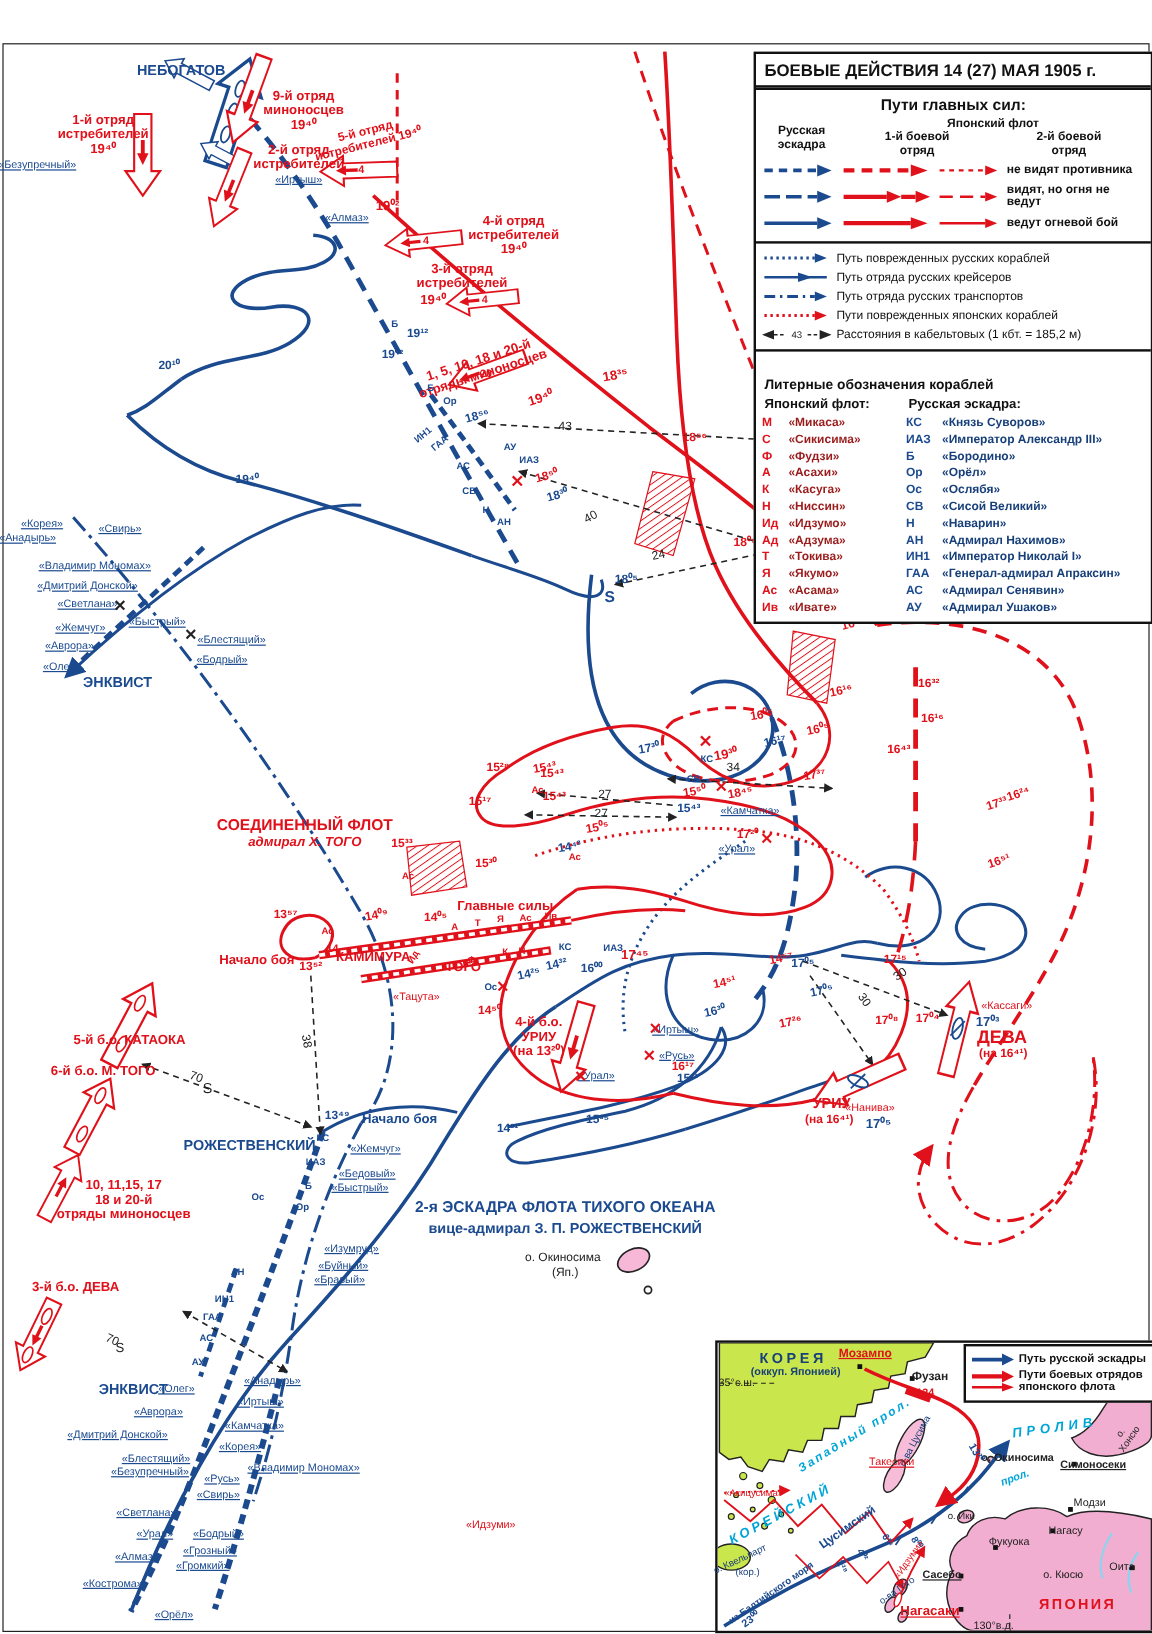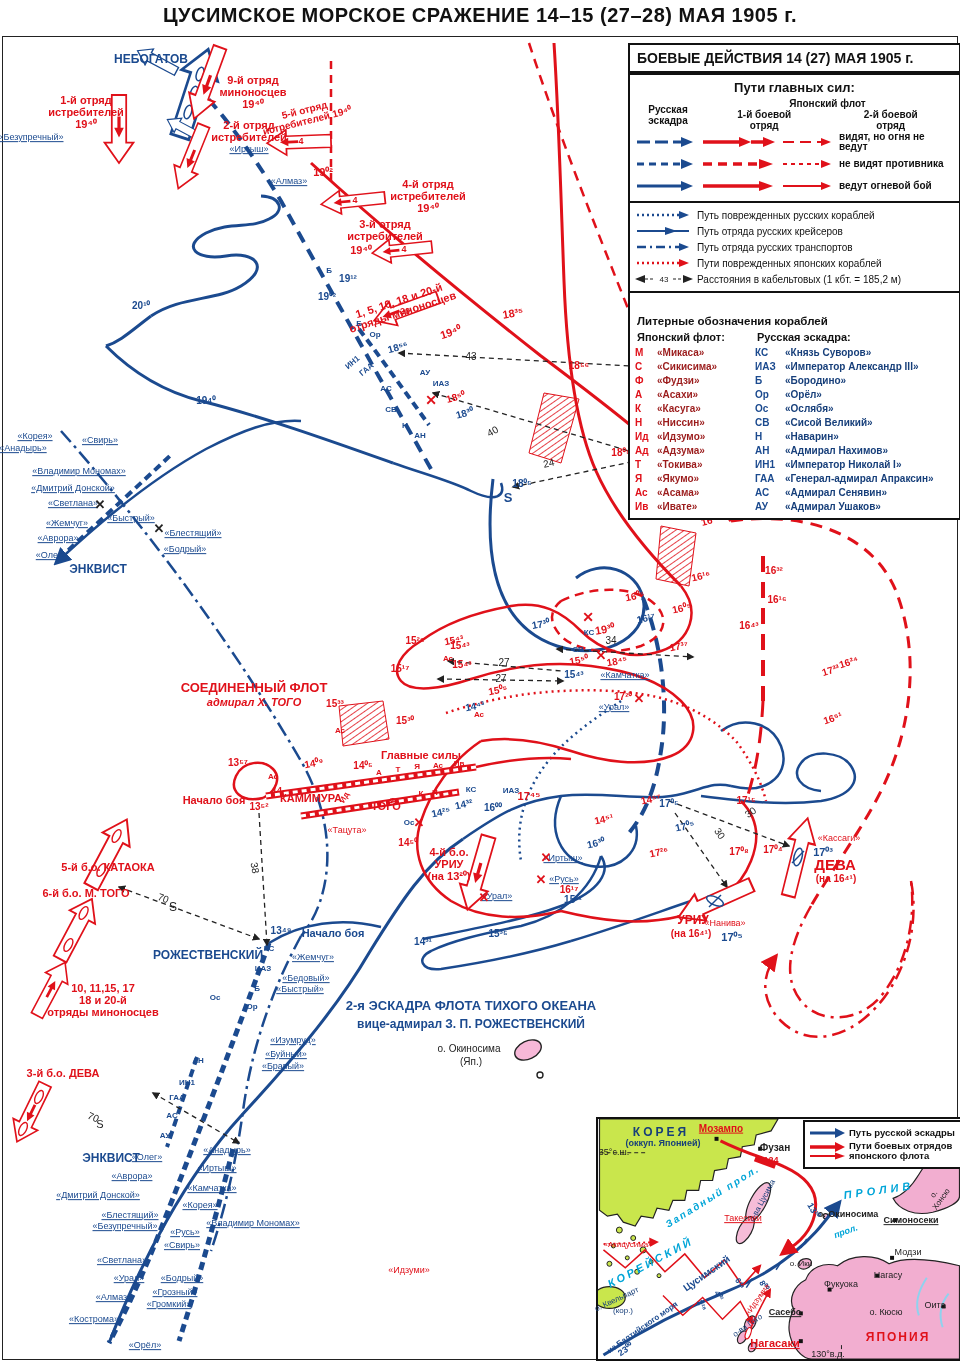--- a/index.html
+++ b/index.html
@@ -54,21 +54,20 @@
   #inset-legend{position:absolute;left:800px;top:1083px;width:154px;background:#fff;
         border:2px solid #111;z-index:6;padding:3px 4px;}
   .il-row{display:flex;align-items:center;margin:2px 0;}
   .il-sample{width:40px;flex:none;}
   .il-lab{flex:1;font-size:9.5px;font-weight:bold;color:#111;white-space:pre-line;line-height:1.1;}
 </style>
 </head>
 <body>
 
 <div id="page">
-  <div id="map-title">ЦУСИМСКОЕ МОРСКОЕ СРАЖЕНИЕ 14–15 (27–28) МАЯ 1905 г.</div>
 
   <div id="map-frame">
 
     <svg id="tracks" width="954" height="1322" viewBox="2 36 954 1322">
       <defs>
         <marker id="mRed" viewBox="0 0 10 10" refX="8" refY="5" markerWidth="7" markerHeight="7" orient="auto-start-reverse">
             <path d="M0,0 L10,5 L0,10 Z" fill="#e0111a"></path>
           </marker>
         <marker id="mBlue" viewBox="0 0 10 10" refX="8" refY="5" markerWidth="7" markerHeight="7" orient="auto-start-reverse">
             <path d="M0,0 L10,5 L0,10 Z" fill="#1b4a8f"></path>
@@ -574,60 +573,60 @@
               <div>1-й боевой
 отряд</div>
               <div>2-й боевой
 отряд</div>
             </div>
           </div>
         </div>
         <div class="lg-row">
           <span class="lg-cell1">
               <svg width="60" height="12">
+                <line x1="2" y1="6" x2="46" y2="6" stroke="#1b4a8f" stroke-width="3" stroke-dasharray="7 5"></line>
+                <polygon points="46,1 58,6 46,11" fill="#1b4a8f"></polygon>
+              </svg>
+            </span>
+          <span class="lg-cell2">
+              <svg width="74" height="12">
+                <line x1="2" y1="6" x2="58" y2="6" stroke="#e0111a" stroke-width="3.5" stroke-dasharray="9 6"></line>
+                <polygon points="58,1 72,6 58,11" fill="#e0111a"></polygon>
+              </svg>
+            </span>
+          <span class="lg-cell3">
+              <svg width="52" height="12">
+                <line x1="2" y1="6" x2="40" y2="6" stroke="#e0111a" stroke-width="2" stroke-dasharray="4 4"></line>
+                <polygon points="40,2 50,6 40,10" fill="#e0111a"></polygon>
+              </svg>
+            </span>
+          <span class="lg-lab">не видят противника</span>
+        </div>
+        <div class="lg-row">
+          <span class="lg-cell1">
+              <svg width="60" height="12">
                 <line x1="2" y1="6" x2="46" y2="6" stroke="#1b4a8f" stroke-width="3" stroke-dasharray="13 5"></line>
                 <polygon points="46,1 58,6 46,11" fill="#1b4a8f"></polygon>
               </svg>
             </span>
           <span class="lg-cell2">
               <svg width="74" height="12">
                 <line x1="2" y1="6" x2="38" y2="6" stroke="#e0111a" stroke-width="3.5"></line>
                 <polygon points="38,1 50,6 38,11" fill="#e0111a"></polygon>
                 <line x1="50" y1="6" x2="62" y2="6" stroke="#e0111a" stroke-width="3.5"></line>
                 <polygon points="62,1 74,6 62,11" fill="#e0111a"></polygon>
               </svg>
             </span>
           <span class="lg-cell3">
               <svg width="52" height="12">
                 <line x1="2" y1="6" x2="40" y2="6" stroke="#e0111a" stroke-width="2" stroke-dasharray="11 6"></line>
                 <polygon points="40,2 50,6 40,10" fill="#e0111a"></polygon>
               </svg>
             </span>
           <span class="lg-lab">видят, но огня не ведут</span>
-        </div>
-        <div class="lg-row">
-          <span class="lg-cell1">
-              <svg width="60" height="12">
-                <line x1="2" y1="6" x2="46" y2="6" stroke="#1b4a8f" stroke-width="3" stroke-dasharray="7 5"></line>
-                <polygon points="46,1 58,6 46,11" fill="#1b4a8f"></polygon>
-              </svg>
-            </span>
-          <span class="lg-cell2">
-              <svg width="74" height="12">
-                <line x1="2" y1="6" x2="58" y2="6" stroke="#e0111a" stroke-width="3.5" stroke-dasharray="9 6"></line>
-                <polygon points="58,1 72,6 58,11" fill="#e0111a"></polygon>
-              </svg>
-            </span>
-          <span class="lg-cell3">
-              <svg width="52" height="12">
-                <line x1="2" y1="6" x2="40" y2="6" stroke="#e0111a" stroke-width="2" stroke-dasharray="4 4"></line>
-                <polygon points="40,2 50,6 40,10" fill="#e0111a"></polygon>
-              </svg>
-            </span>
-          <span class="lg-lab">не видят противника</span>
         </div>
         <div class="lg-row">
           <span class="lg-cell1">
               <svg width="60" height="12">
                 <line x1="2" y1="6" x2="46" y2="6" stroke="#1b4a8f" stroke-width="3"></line>
                 <polygon points="46,1 58,6 46,11" fill="#1b4a8f"></polygon>
               </svg>
             </span>
           <span class="lg-cell2">
               <svg width="74" height="12">

